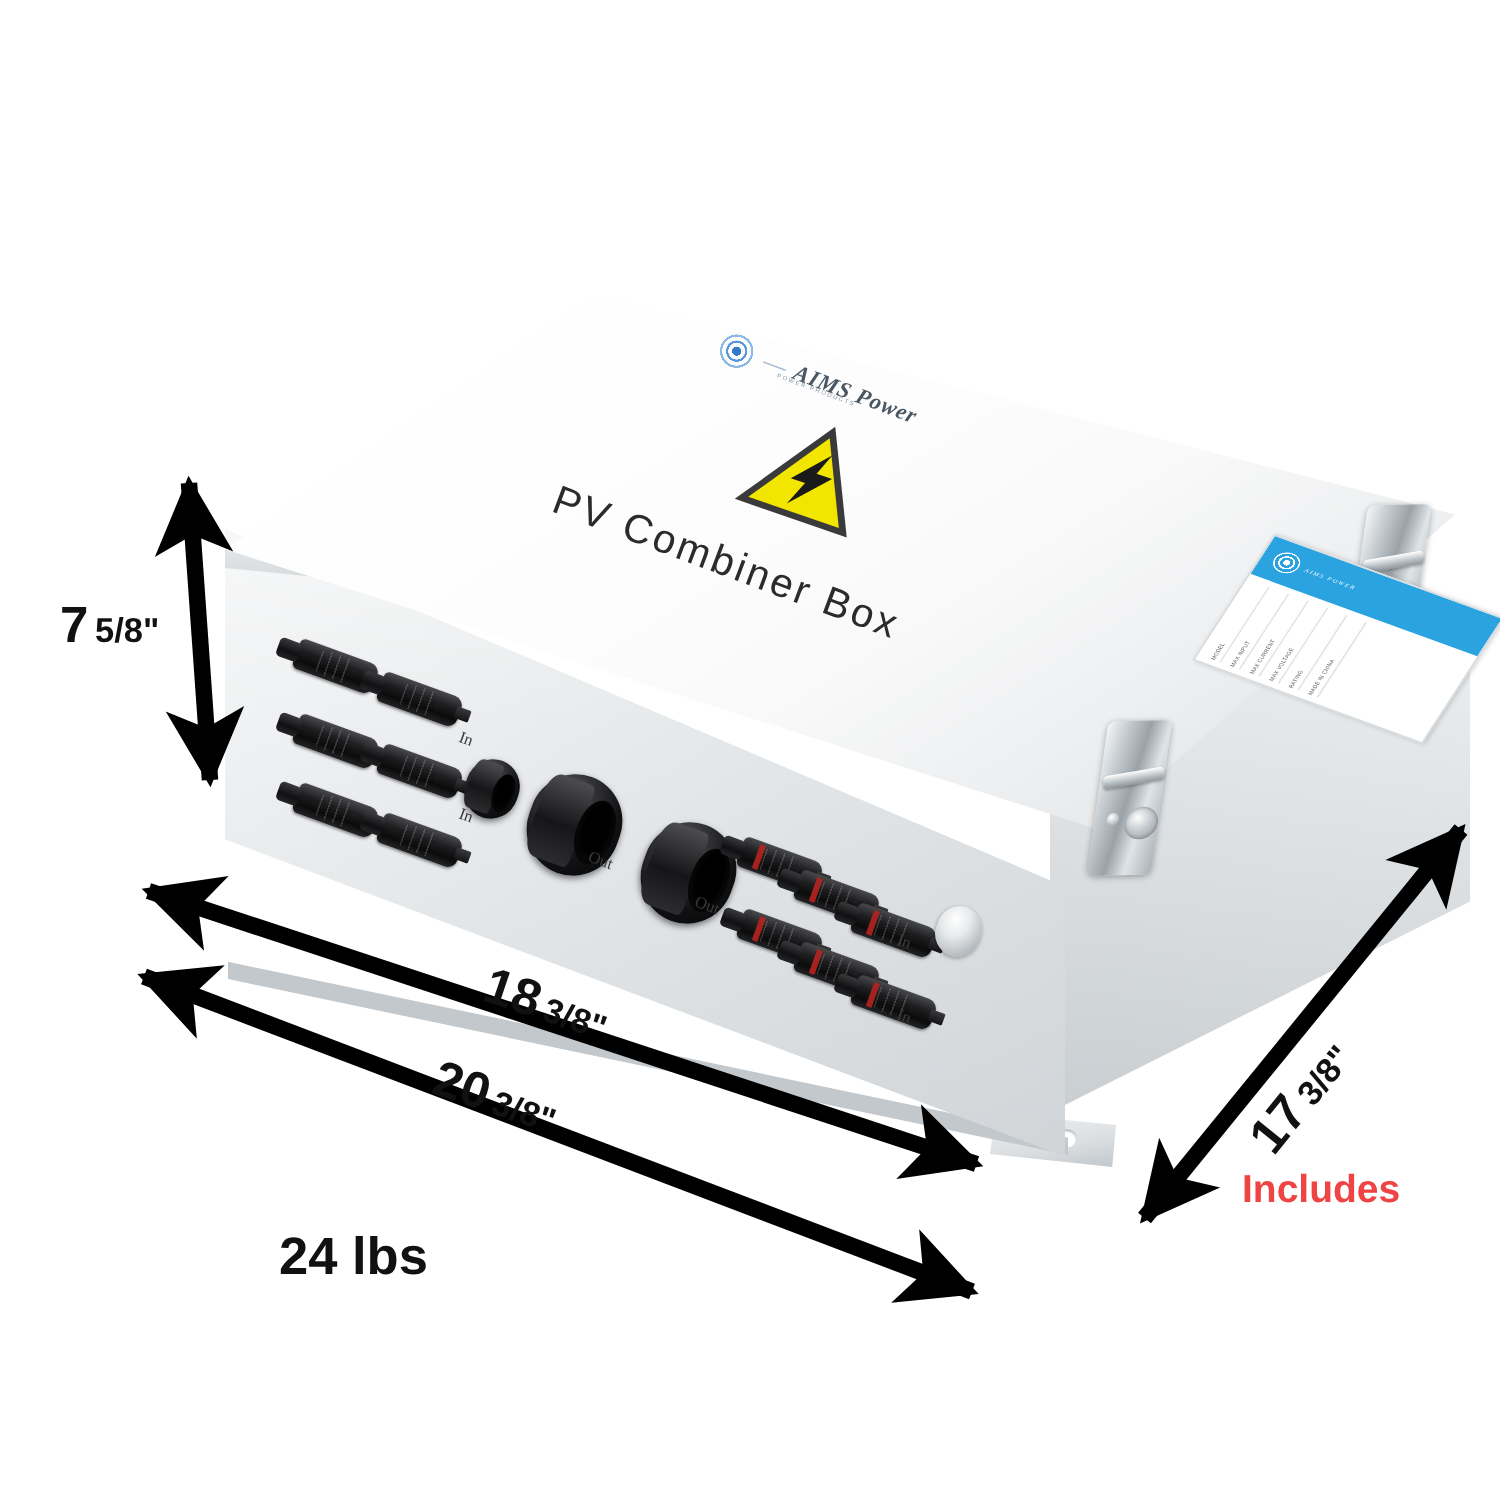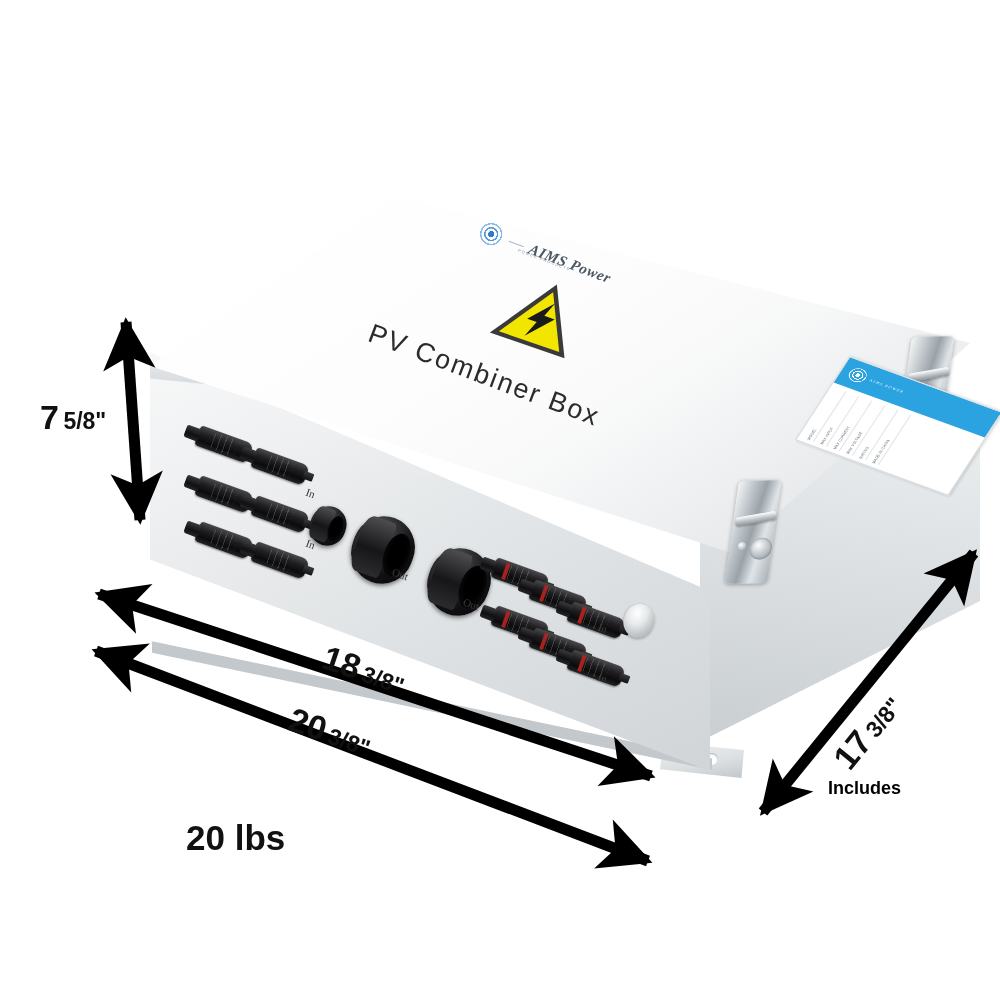--- a/index.html
+++ b/index.html
@@ -228,21 +228,21 @@
   
   .dimsvg{position:absolute;left:0;top:0;width:1000px;height:1000px;pointer-events:none;}
 
   .dimlabel{
     position:absolute;color:#111;font-weight:bold;white-space:nowrap;
     font-family:"Liberation Sans", sans-serif;
   }
   .dimlabel .whole{font-size:34px;}
   .dimlabel .frac{font-size:23px;}
   .note{
-    position:absolute;color:#000000;font-weight:bold;font-size:18px;
+    position:absolute;color:#ef4444;font-weight:bold;font-size:26px;
     text-align:center;line-height:1.12;white-space:nowrap;
     font-family:"Liberation Sans", sans-serif;
   }
   .weight{
     position:absolute;color:#111;font-weight:bold;font-size:35px;
     font-family:"Liberation Sans", sans-serif;white-space:nowrap;
   }
 </style>
 </head>
 <body>
@@ -436,15 +436,15 @@
 
   <div class="dimlabel nosel" style="left:856px;top:738px;transform:rotate(-51deg);transform-origin:left bottom;">
     <span class="whole">17</span>
     <span class="frac">3/8"</span>
   </div>
 
   <div class="note nosel" style="left:828px;top:778px;">
     <div>Includes</div>
   </div>
 
-  <div class="weight nosel" style="left:186px;top:818px;">20 lbs</div>
+  <div class="weight nosel" style="left:186px;top:818px;">24 lbs</div>
 
 </div>
 
 </body></html>

